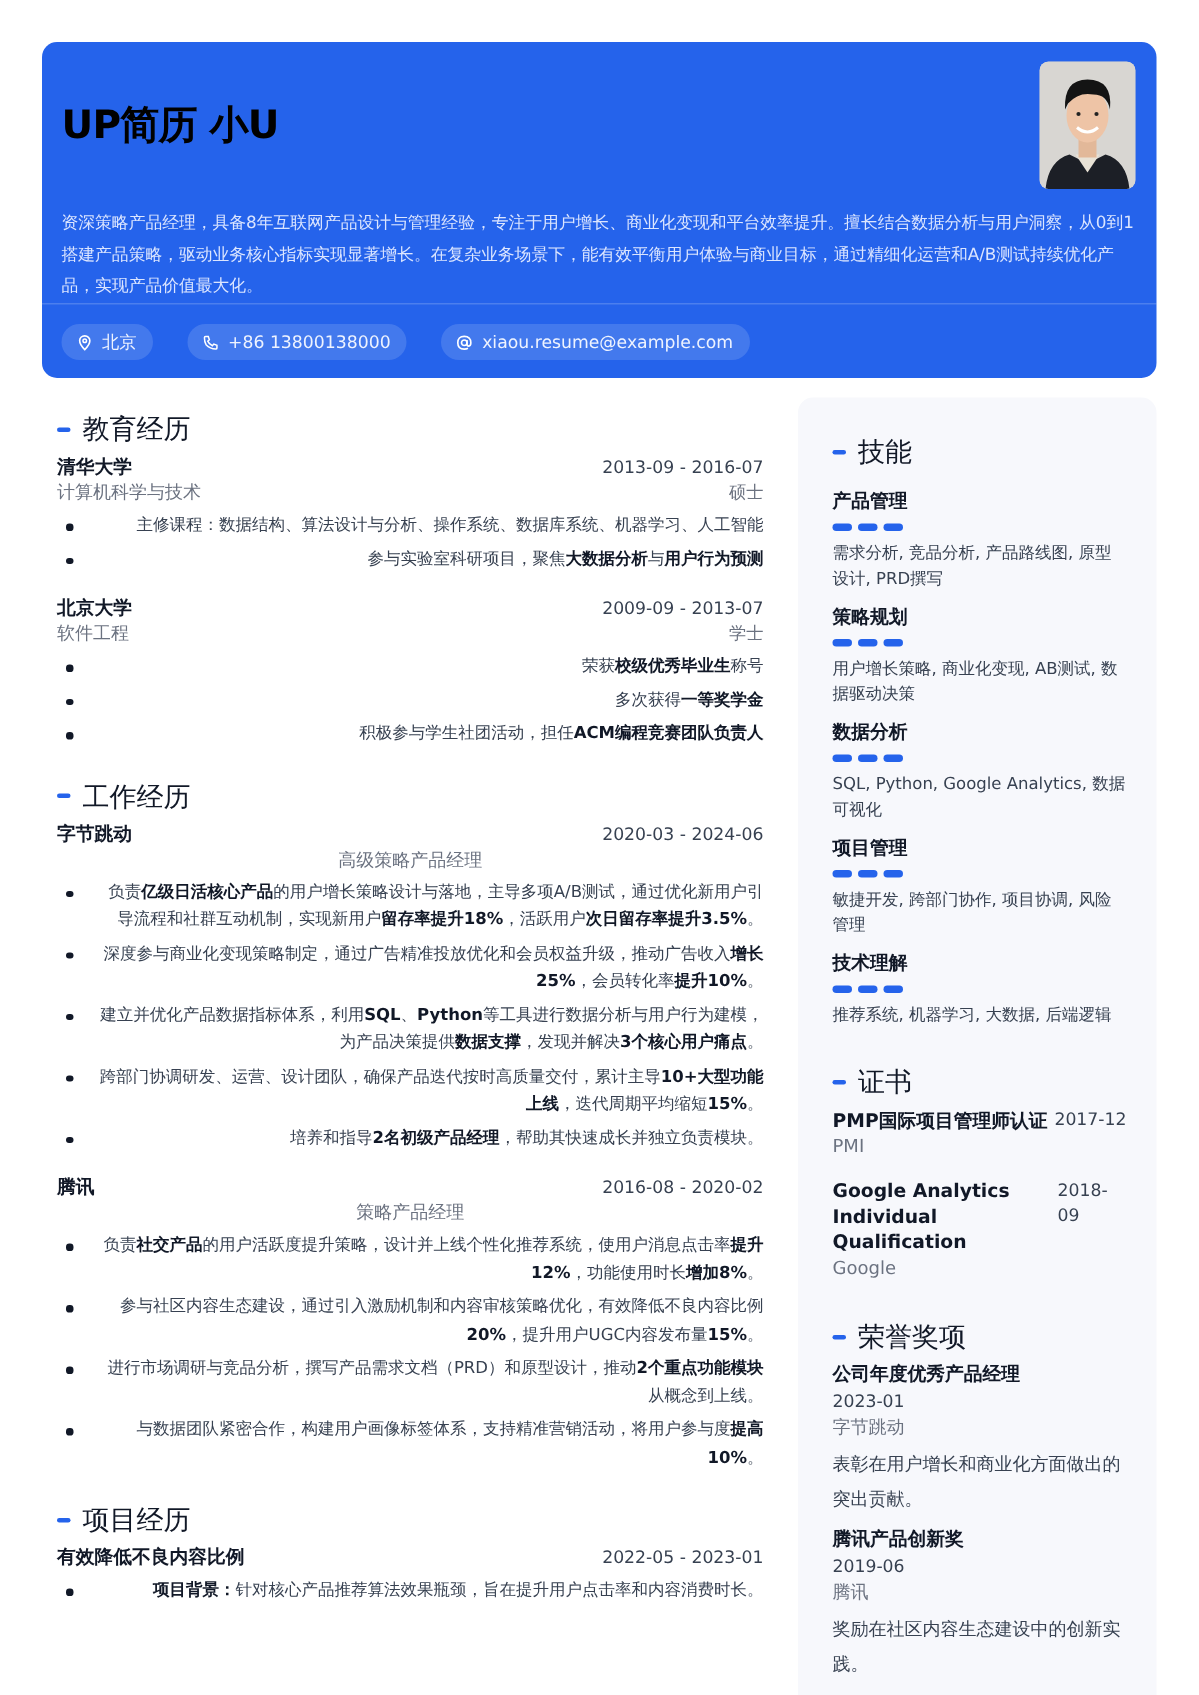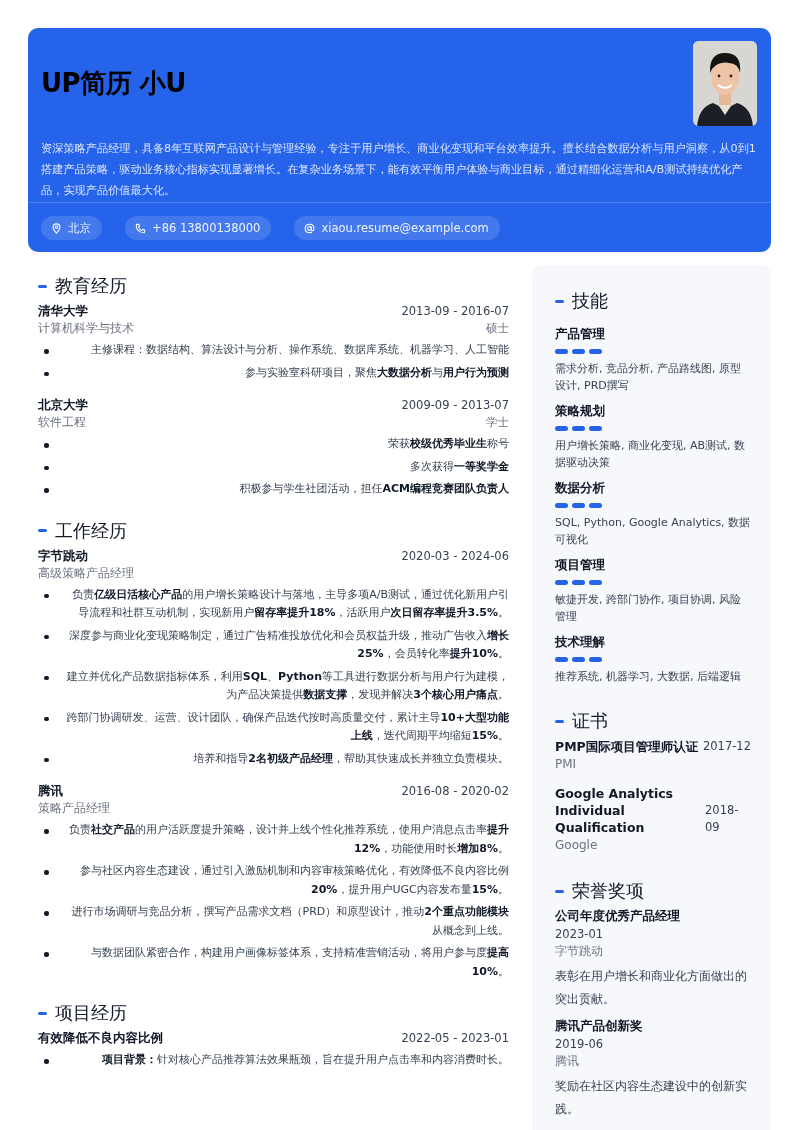--- a/index.html
+++ b/index.html
@@ -40,39 +40,39 @@
   }
   .right-inner { padding: 26px 20px 0 23px; }
 
   .sec-title { display: flex; align-items: center; gap: 8px; font-size: 18px; font-weight: normal; color: #111827; height: 20px; }
   .sec-title .bar { width: 9px; height: 3px; background: #2563eb; border-radius: 2px; }
 
   .entry { margin-top: 6px; }
   .row { display: flex; justify-content: space-between; align-items: baseline; }
   .etitle { font-size: 12.5px; font-weight: bold; color: #111827; line-height: 18px; }
   .edate { font-size: 11.5px; color: #374151; line-height: 18px; }
-  .esub { font-size: 12px; color: #6b7280; line-height: 17px; }
+  .esub { font-size: 12px; color: #6b7280; line-height: 17px; text-align: center; }
   .edeg { font-size: 11.5px; color: #6b7280; line-height: 17px; }
   ul.bullets { list-style: none; margin-top: 4px; }
   ul.bullets li {
     position: relative; padding-left: 25px; font-size: 11px; line-height: 18.5px; color: #374151; margin-bottom: 4px; text-align: right;
   }
   ul.bullets li::before {
     content: ""; position: absolute; left: 6px; top: 8px; width: 4.5px; height: 4.5px; border-radius: 50%; background: #111827;
   }
   ul.bullets li b { color: #111827; }
 
   .skill { margin-top: 14px; }
   .skill-name { font-size: 12.5px; font-weight: bold; color: #111827; line-height: 18px; }
   .dots { display: flex; gap: 4px; margin: 6px 0 6px 0; }
   .dots span { width: 13px; height: 5px; border-radius: 3px; background: #2563eb; }
   .skill-desc { font-size: 11px; line-height: 17px; color: #374151; }
 
   .cert { margin-top: 7px; }
-  .cert .row { align-items: flex-end; }
+  .cert .row { align-items: flex-start; }
   .cert .ctitle { font-size: 12.5px; font-weight: bold; color: #111827; line-height: 17px; max-width: 150px; }
   .cert .cdate { font-size: 11.5px; color: #374151; line-height: 17px; }
   .cert .corg { font-size: 12px; color: #6b7280; line-height: 18px; }
 
   .award { margin-top: 6px; }
   .award .row { align-items: flex-start; flex-direction: column; }
   .award .atitle { font-size: 12.5px; font-weight: bold; color: #111827; line-height: 18px; }
   .award .adate { font-size: 11.5px; color: #374151; line-height: 18px; text-align: right; }
   .award .aorg { font-size: 12px; color: #6b7280; line-height: 17px; }
   .award .adesc { font-size: 12px; color: #374151; line-height: 23px; margin-top: 5px; }

